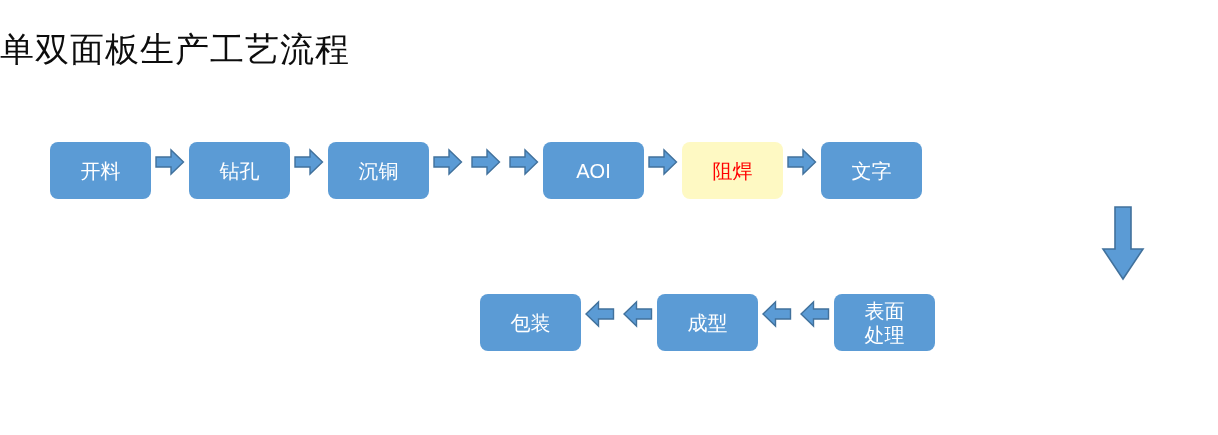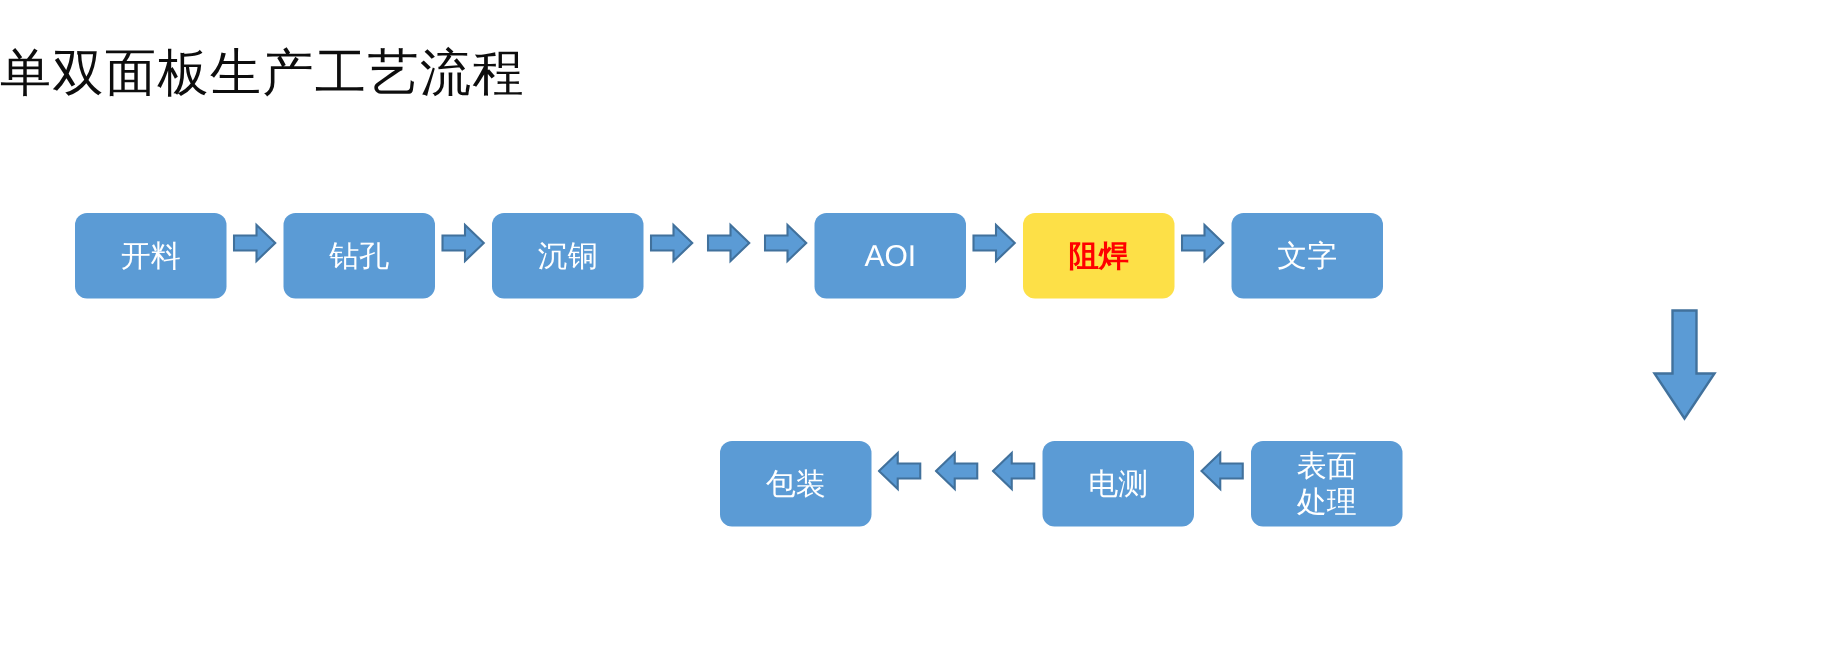--- a/index.html
+++ b/index.html
@@ -56,23 +56,22 @@
     justify-content: center;
     text-align: center;
     font-size: 20px;
     line-height: 24px;
     box-sizing: border-box;
     flex: 0 0 auto;
     white-space: pre-line;
     font-family: "Liberation Sans", "DejaVu Sans", sans-serif;
   }
   .node.highlight {
-    background: #fde047;
+    background: #fef9c3;
     color: #FF0000;
-    font-weight: bold;
   }
 
   .arrow-h {
     flex: 0 0 auto;
     width: 38px;
     height: 40px;
     display: flex;
     align-items: center;
     justify-content: center;
   }
@@ -146,26 +145,26 @@
     <div class="arrow-h">
       <svg width="30" height="28" viewBox="0 0 30 28">
         <polygon points="28.5,9 13.5,9 13.5,2 1,14 13.5,26 13.5,19 28.5,19" fill="#5B9BD5" stroke="#41719C" stroke-width="1.4" stroke-linejoin="miter"></polygon>
       </svg>
     </div>
     <div class="arrow-h">
       <svg width="30" height="28" viewBox="0 0 30 28">
         <polygon points="28.5,9 13.5,9 13.5,2 1,14 13.5,26 13.5,19 28.5,19" fill="#5B9BD5" stroke="#41719C" stroke-width="1.4" stroke-linejoin="miter"></polygon>
       </svg>
     </div>
+    <div class="node">成型</div>
     <div class="arrow-h">
       <svg width="30" height="28" viewBox="0 0 30 28">
         <polygon points="28.5,9 13.5,9 13.5,2 1,14 13.5,26 13.5,19 28.5,19" fill="#5B9BD5" stroke="#41719C" stroke-width="1.4" stroke-linejoin="miter"></polygon>
       </svg>
     </div>
-    <div class="node">电测</div>
     <div class="arrow-h">
       <svg width="30" height="28" viewBox="0 0 30 28">
         <polygon points="28.5,9 13.5,9 13.5,2 1,14 13.5,26 13.5,19 28.5,19" fill="#5B9BD5" stroke="#41719C" stroke-width="1.4" stroke-linejoin="miter"></polygon>
       </svg>
     </div>
     <div class="node">表面
 处理</div>
   </div>
 
 </body></html>

